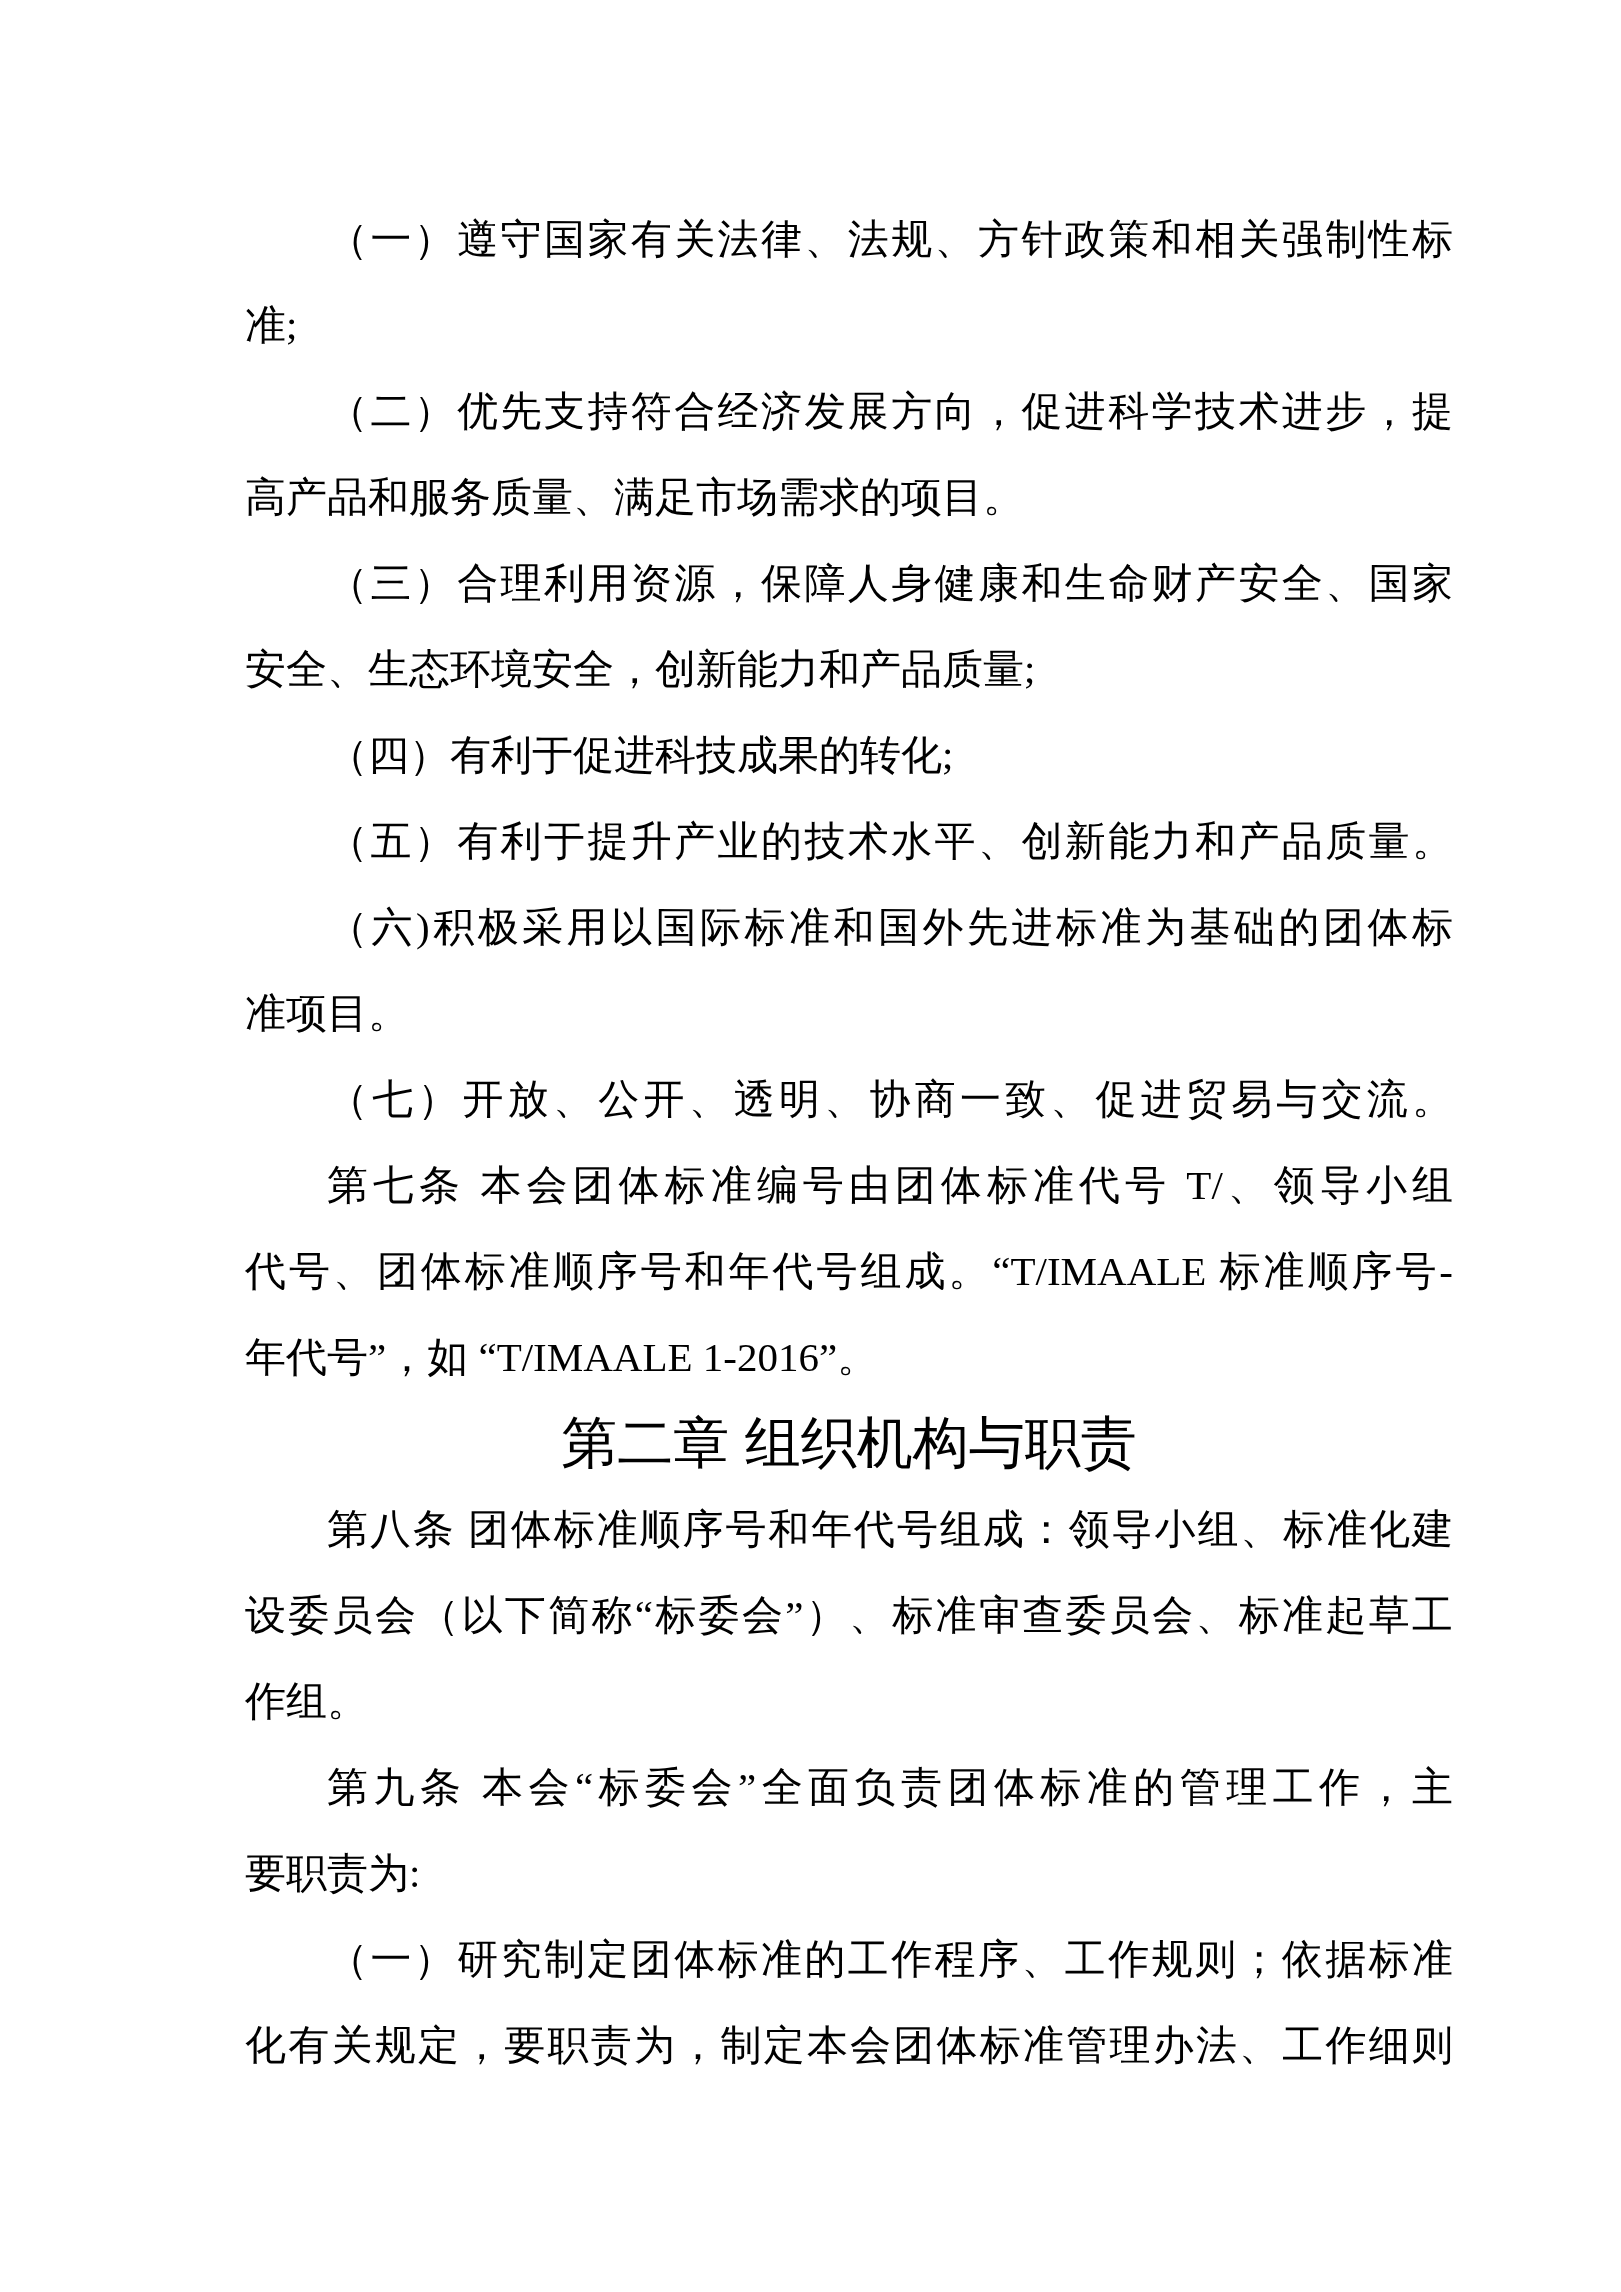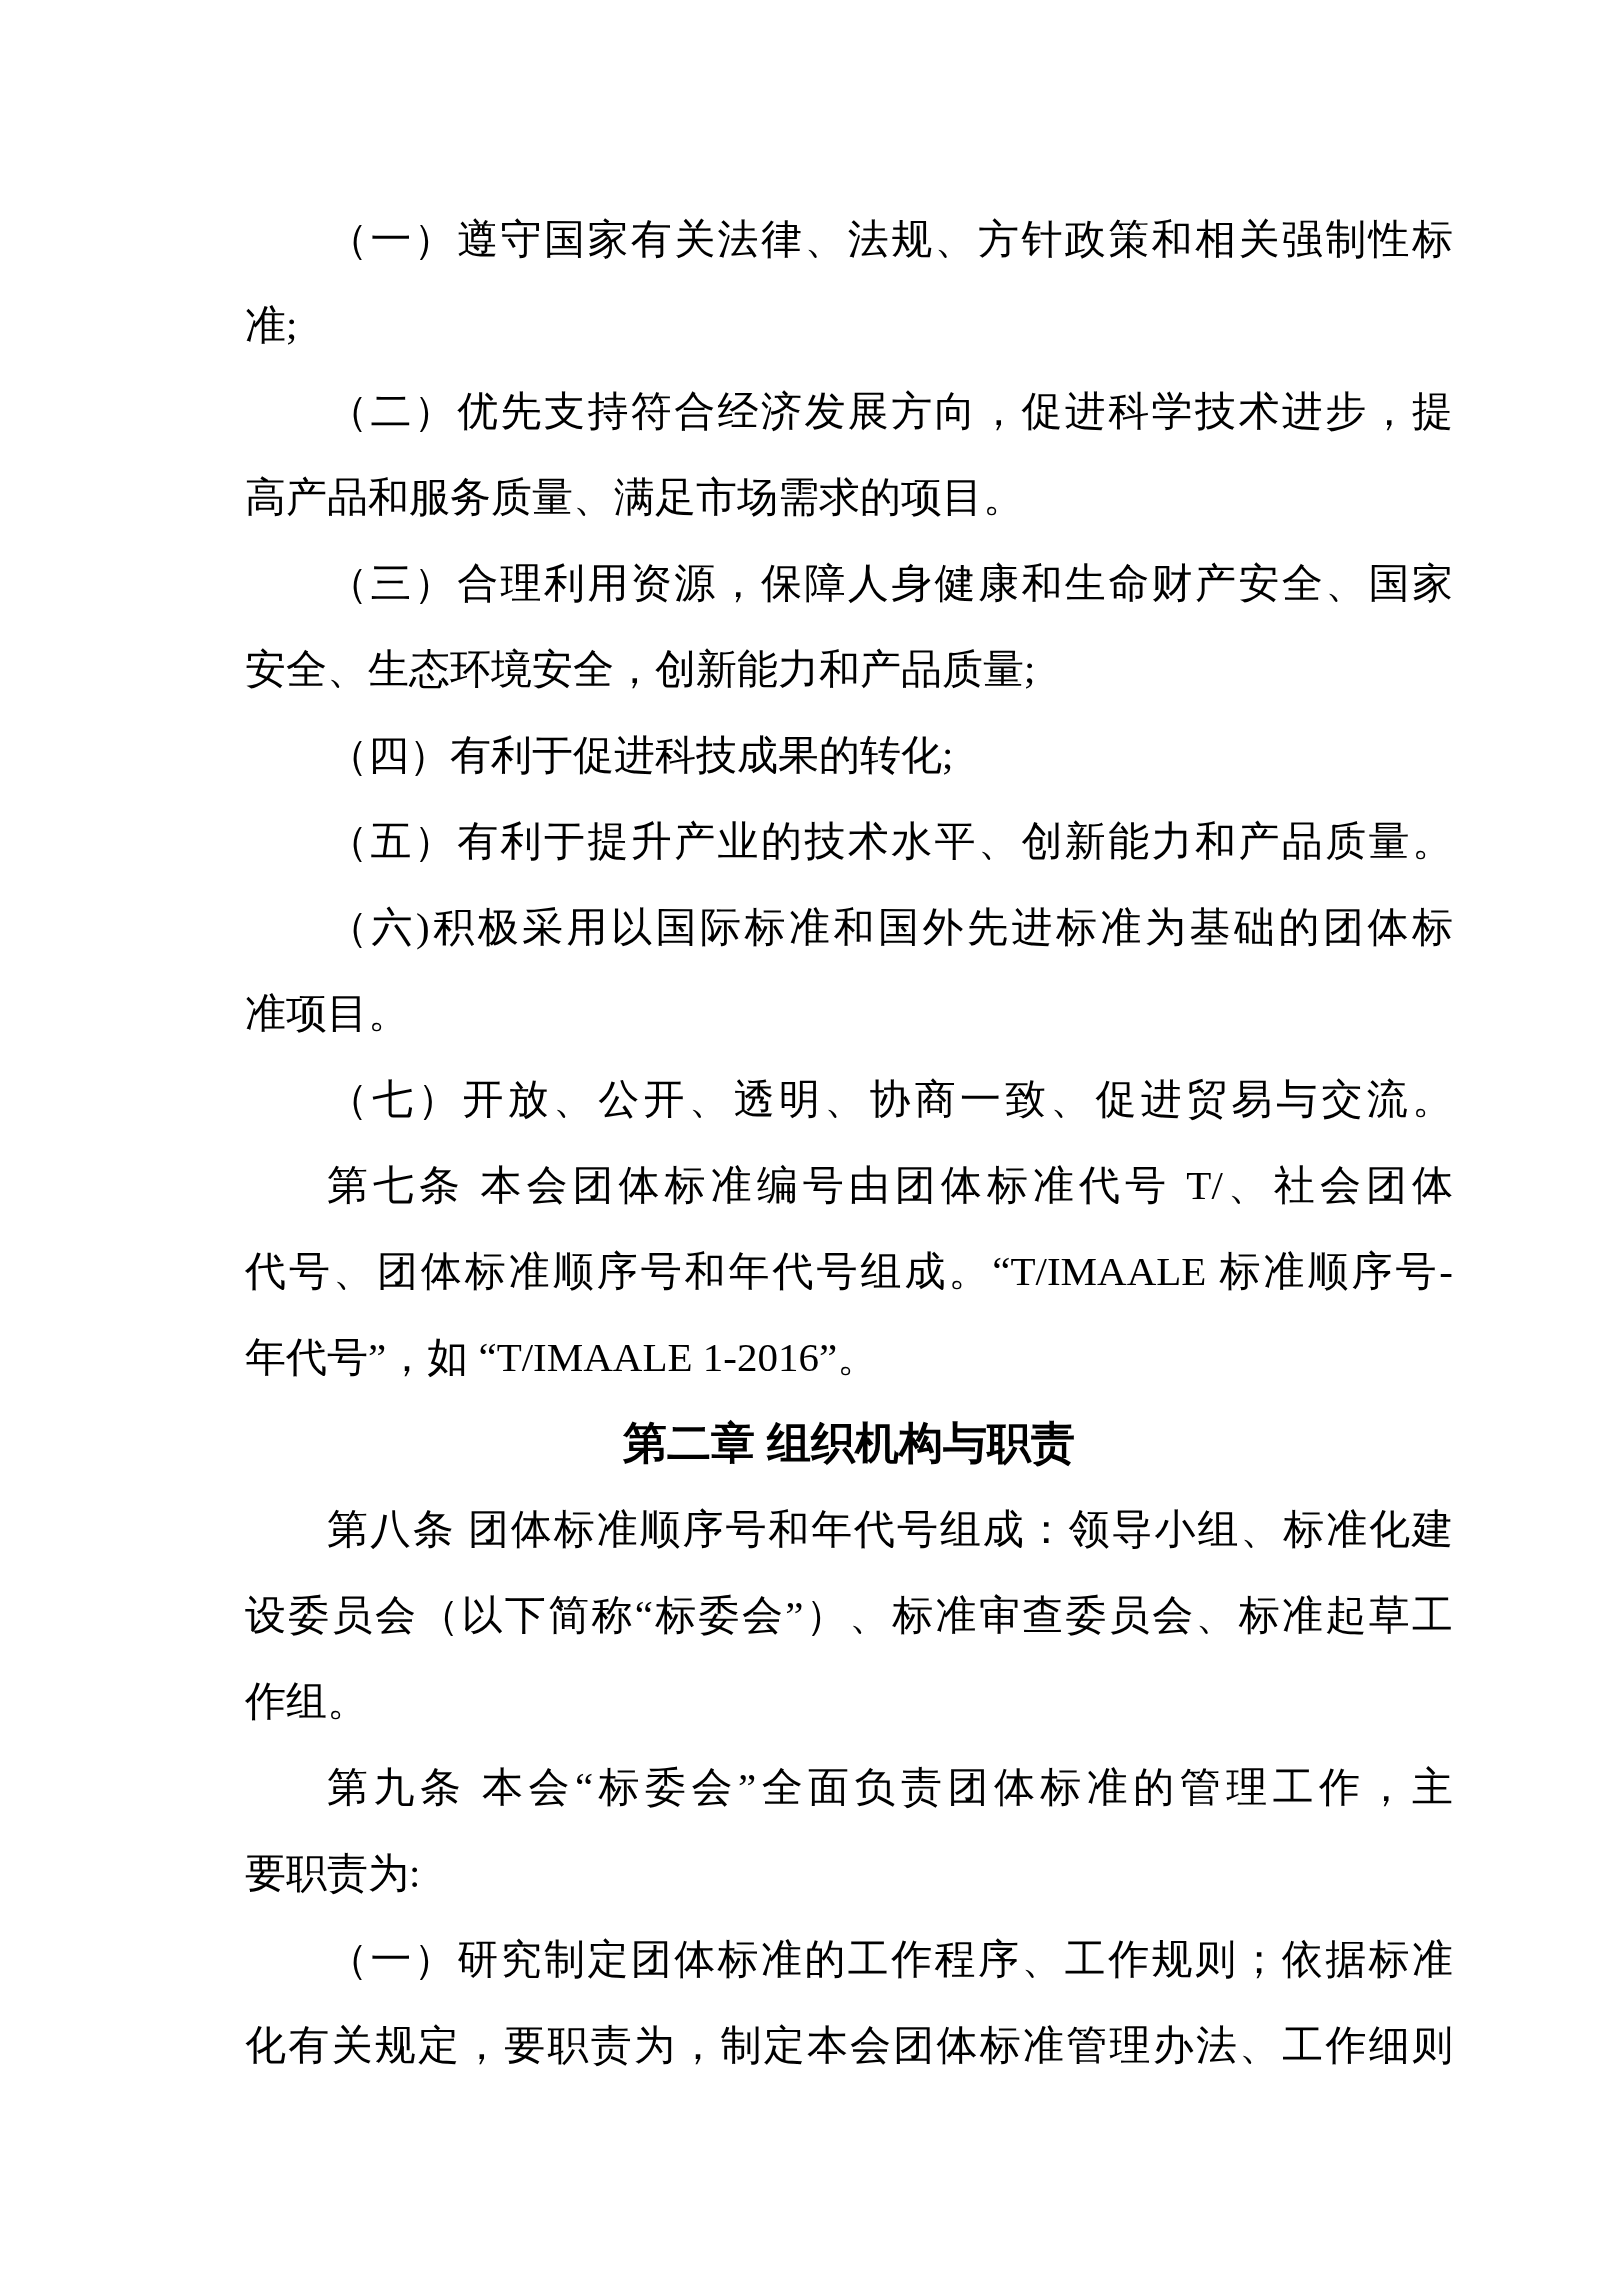--- a/index.html
+++ b/index.html
@@ -29,22 +29,22 @@
   }
   .line.indent {
     text-indent: 2em;
   }
   .line.full {
     text-align: justify;
     text-align-last: justify;
   }
   .line.heading {
     font-family: "Liberation Sans", "DejaVu Sans", sans-serif;
-    font-weight: bold;
-    font-size: 44px;
+    font-weight: normal;
+    font-size: 56px;
     text-align: right;
     text-align-last: center;
     text-indent: 0;
   }
 </style>
 </head>
 <body>
 
 <div class="page">
   <div class="doc">
@@ -52,21 +52,21 @@
       <div class="line">准;</div>
       <div class="line indent full">（二）优先支持符合经济发展方向，促进科学技术进步，提</div>
       <div class="line">高产品和服务质量、满足市场需求的项目。</div>
       <div class="line indent full">（三）合理利用资源，保障人身健康和生命财产安全、国家</div>
       <div class="line">安全、生态环境安全，创新能力和产品质量;</div>
       <div class="line indent">（四）有利于促进科技成果的转化;</div>
       <div class="line indent full">（五）有利于提升产业的技术水平、创新能力和产品质量。</div>
       <div class="line indent full">（六)积极采用以国际标准和国外先进标准为基础的团体标</div>
       <div class="line">准项目。</div>
       <div class="line indent full">（七）开放、公开、透明、协商一致、促进贸易与交流。</div>
-      <div class="line indent full">第七条 本会团体标准编号由团体标准代号 T/、社会团体</div>
+      <div class="line indent full">第七条 本会团体标准编号由团体标准代号 T/、领导小组</div>
       <div class="line full">代号、团体标准顺序号和年代号组成。“T/IMAALE 标准顺序号-</div>
       <div class="line">年代号”，如 “T/IMAALE 1-2016”。</div>
       <div class="line heading">第二章 组织机构与职责</div>
       <div class="line indent full">第八条 团体标准顺序号和年代号组成：领导小组、标准化建</div>
       <div class="line full">设委员会（以下简称“标委会”）、标准审查委员会、标准起草工</div>
       <div class="line">作组。</div>
       <div class="line indent full">第九条 本会“标委会”全面负责团体标准的管理工作，主</div>
       <div class="line">要职责为:</div>
       <div class="line indent full">（一）研究制定团体标准的工作程序、工作规则；依据标准</div>
       <div class="line full">化有关规定，要职责为，制定本会团体标准管理办法、工作细则</div>

